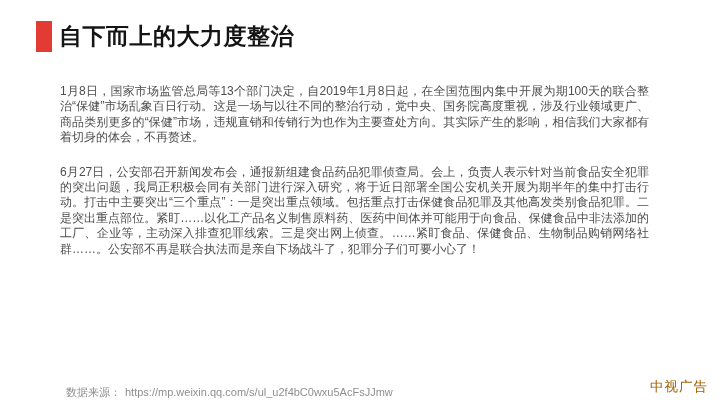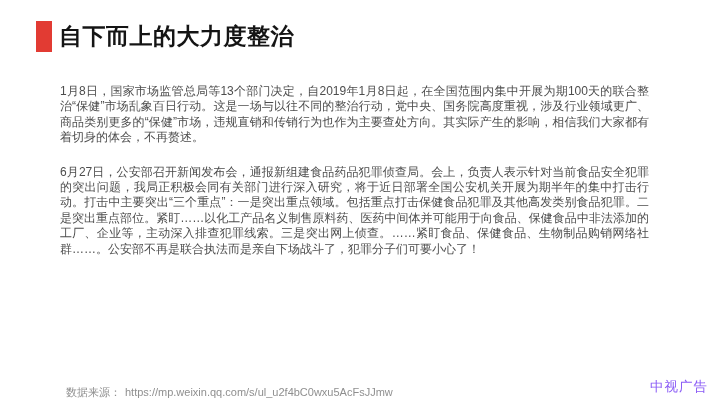--- a/index.html
+++ b/index.html
@@ -61,21 +61,21 @@
     white-space: nowrap;
   }
   .source-label {
     margin-right: 4px;
   }
   .watermark {
     position: absolute;
     right: 12px;
     bottom: 9px;
     font-size: 13.5px;
-    color: #8b5cf6;
+    color: #a16207;
     letter-spacing: 1px;
     white-space: nowrap;
   }
 </style>
 </head>
 <body>
 
 <div class="slide">
 
   <div class="title-row">

